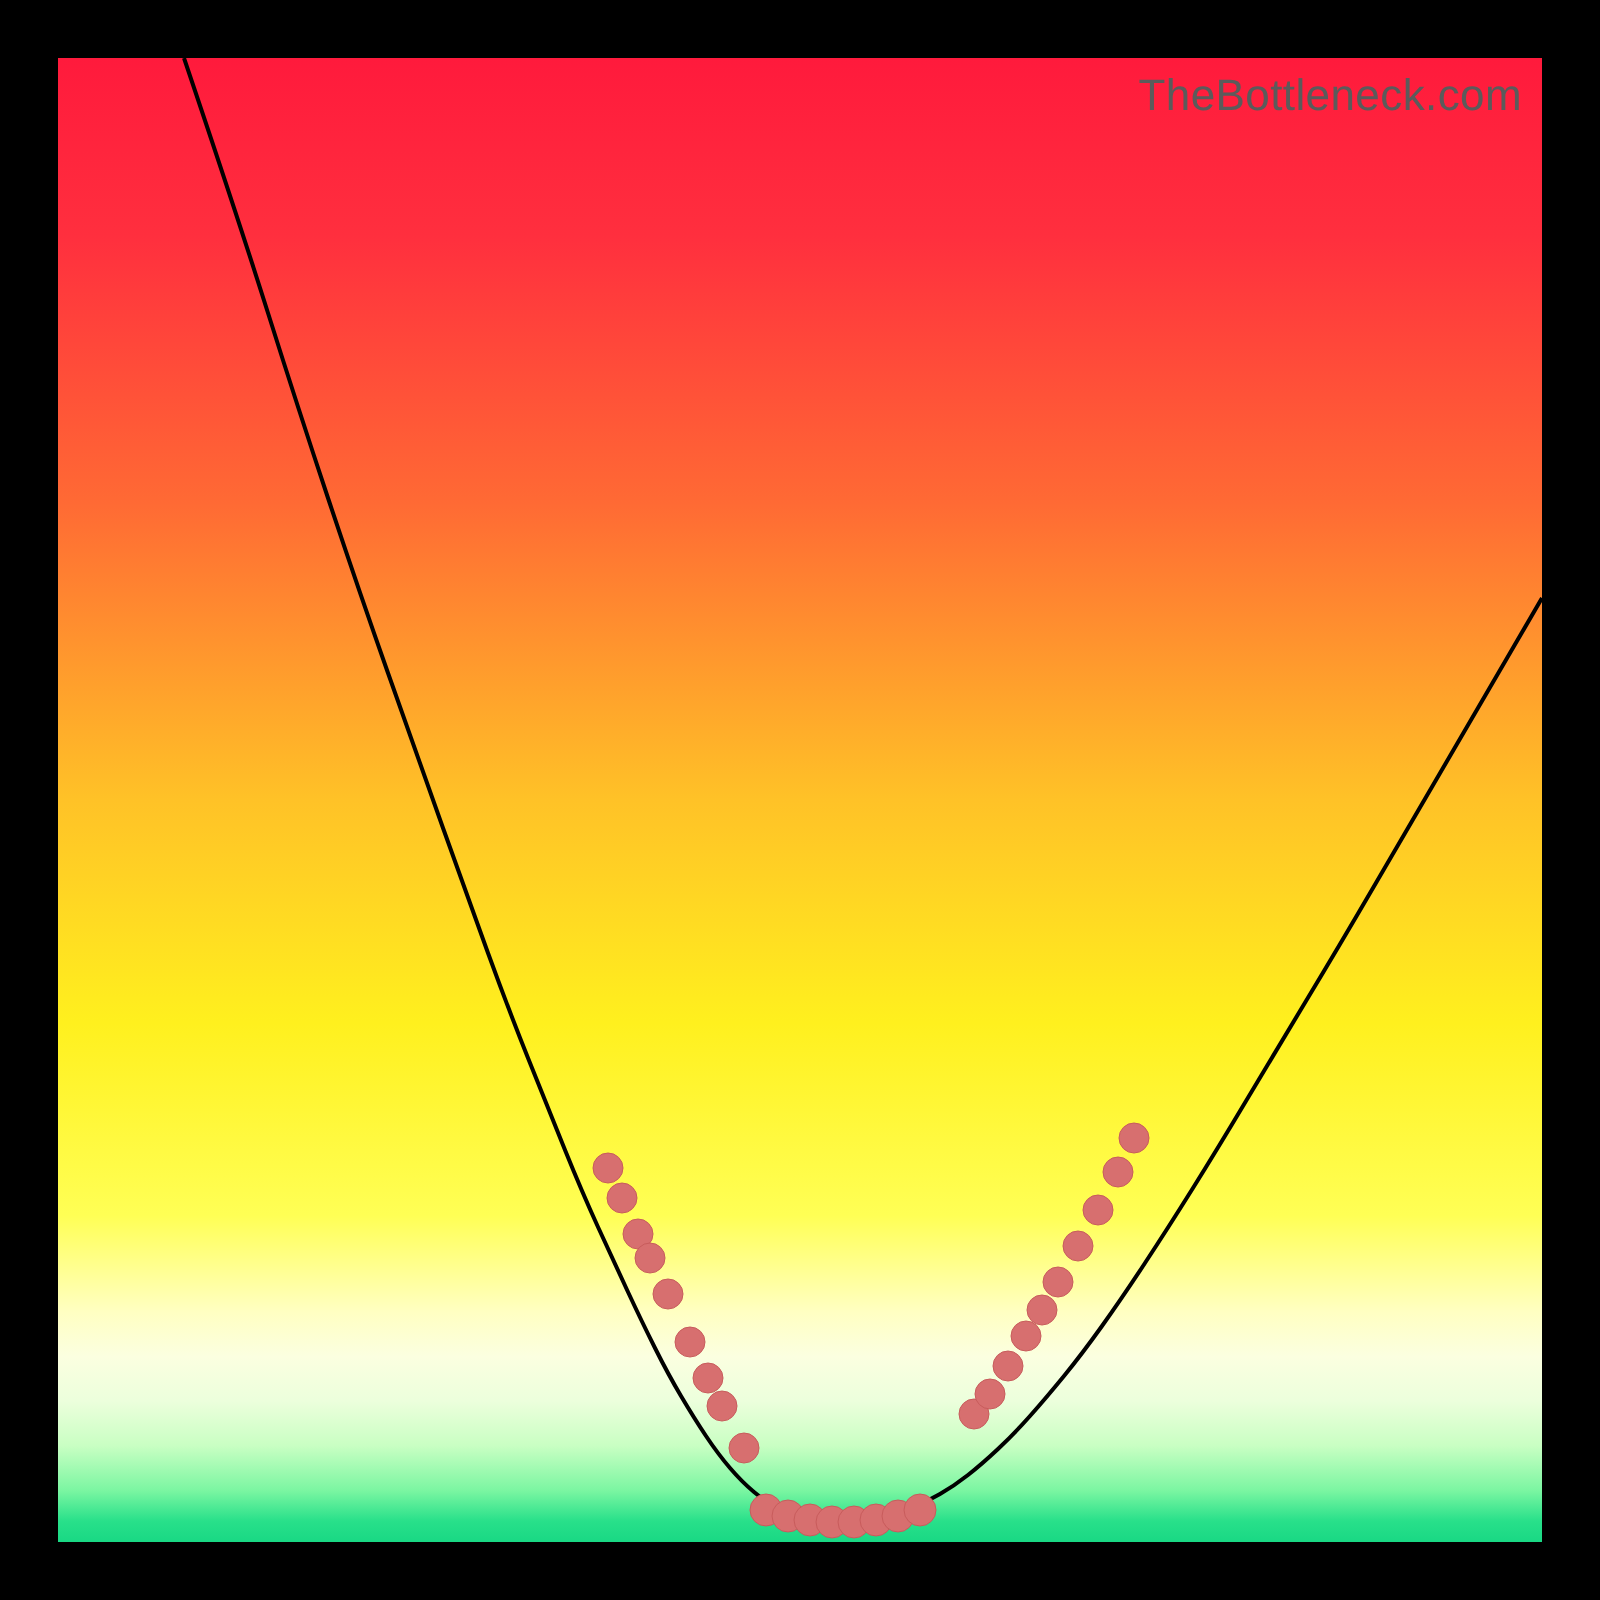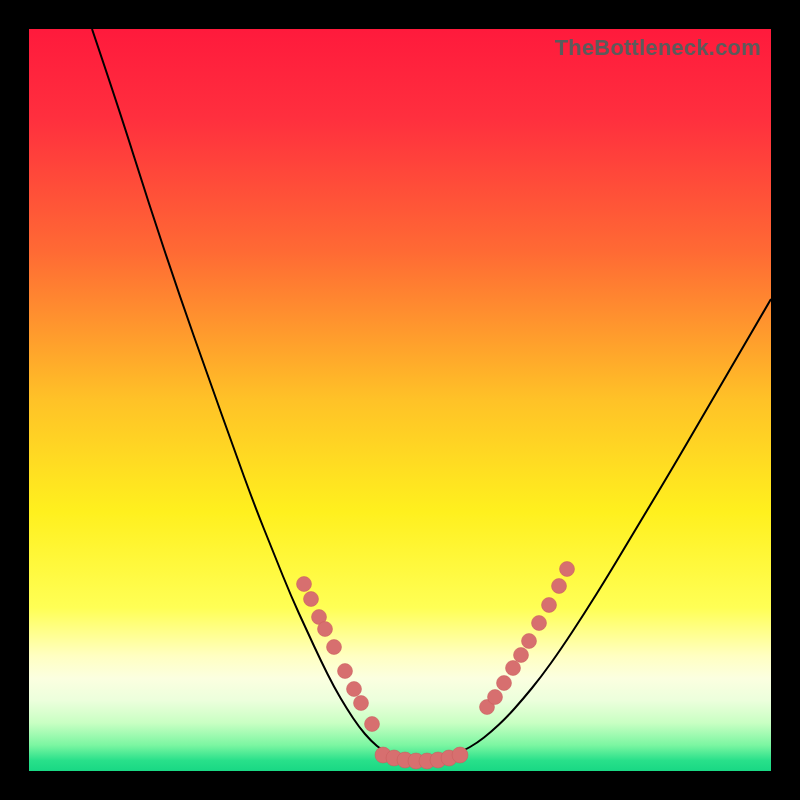--- a/index.html
+++ b/index.html
@@ -17,21 +17,21 @@
     top: 29px;
     width: 742px;
     height: 742px;
     overflow: hidden;
   }
   .watermark {
     position: absolute;
     top: 6px;
     right: 10px;
     font-size: 22px;
-    font-weight: 700;
+    font-weight: 400;
     color: #5b5b5b;
     letter-spacing: 0.2px;
     user-select: none;
   }
   svg { display: block; }
 </style>
 </head>
 <body>
 
 <div class="frame">

